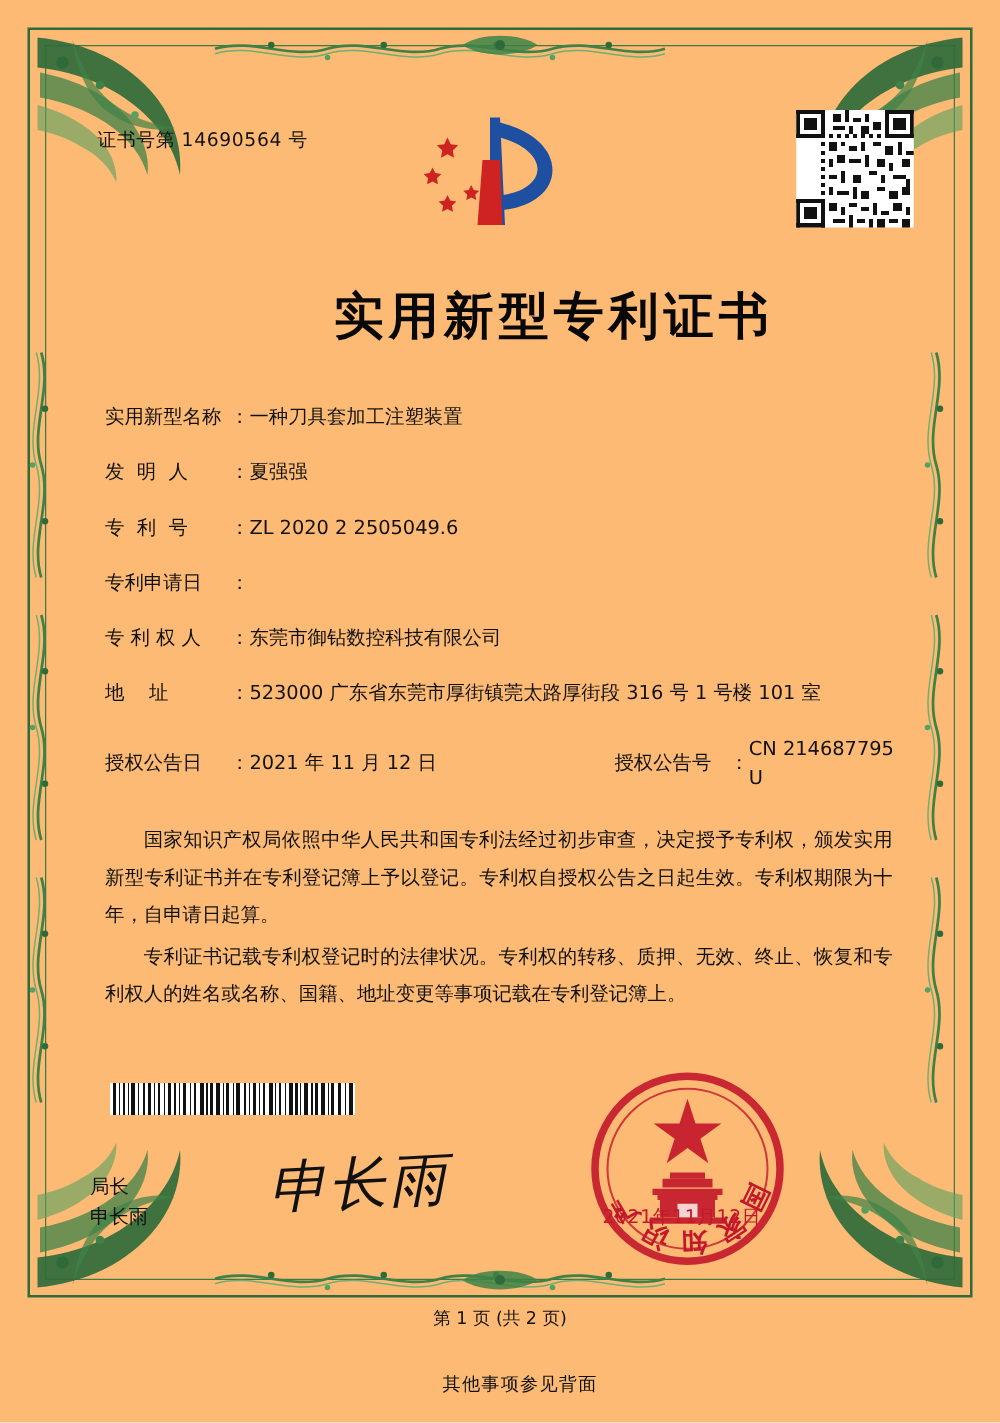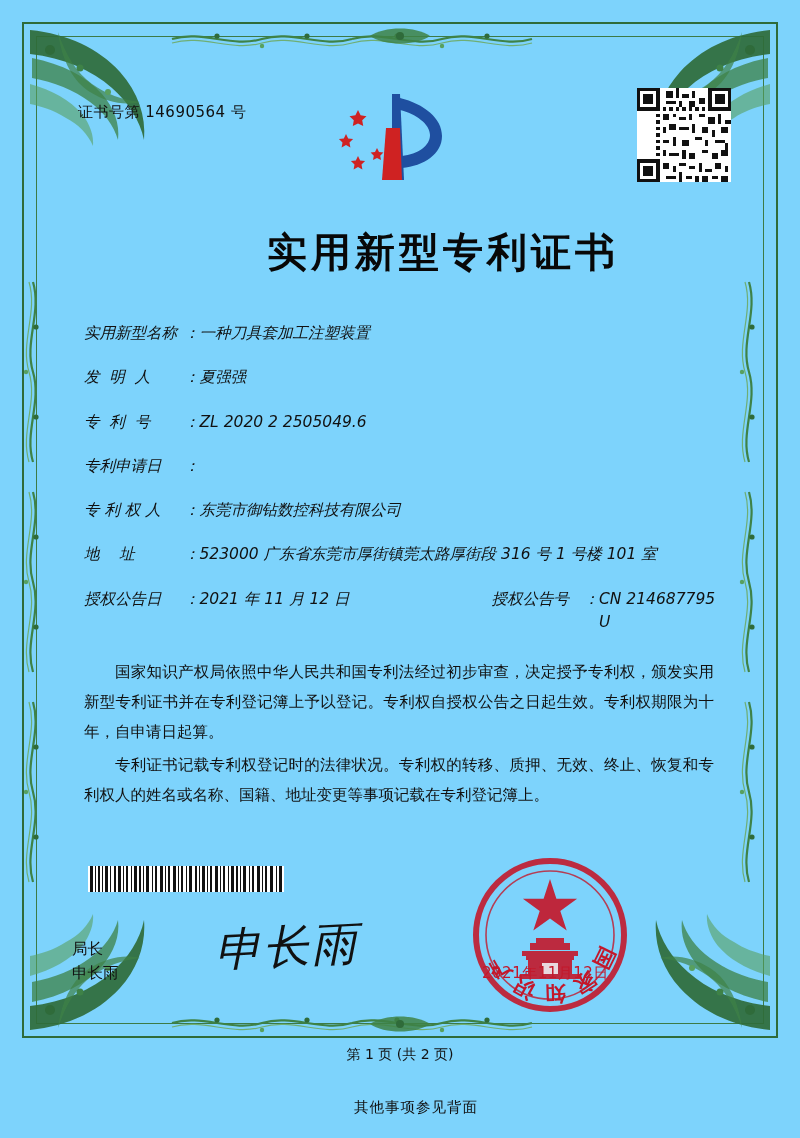--- a/index.html
+++ b/index.html
@@ -7,21 +7,21 @@
     padding: 0;
     background: #ffffff;
   }
   body {
     font-family: "DejaVu Sans", "Liberation Sans", sans-serif;
   }
   .page {
     position: relative;
     width: 800px;
     height: 1138px;
-    background: #7dd3fc;
+    background: #fdba74;
     overflow: hidden;
   }
 
   
   .border-outer {
     position: absolute;
     left: 22px;
     top: 22px;
     width: 756px;
     height: 1016px;
@@ -91,23 +91,22 @@
     position: absolute;
     left: 84px;
     top: 322px;
     width: 640px;
     font-size: 15.5px;
     color: #111;
     line-height: 1.5;
   }
   .field-row {
     display: flex;
-    align-items: flex-start;
+    align-items: center;
     margin-bottom: 21px;
-    font-style: italic;
   }
   .field-label {
     flex: 0 0 100px;
     white-space: pre;
     letter-spacing: 0px;
   }
   .field-colon {
     flex: 0 0 10px;
   }
   .field-value {

